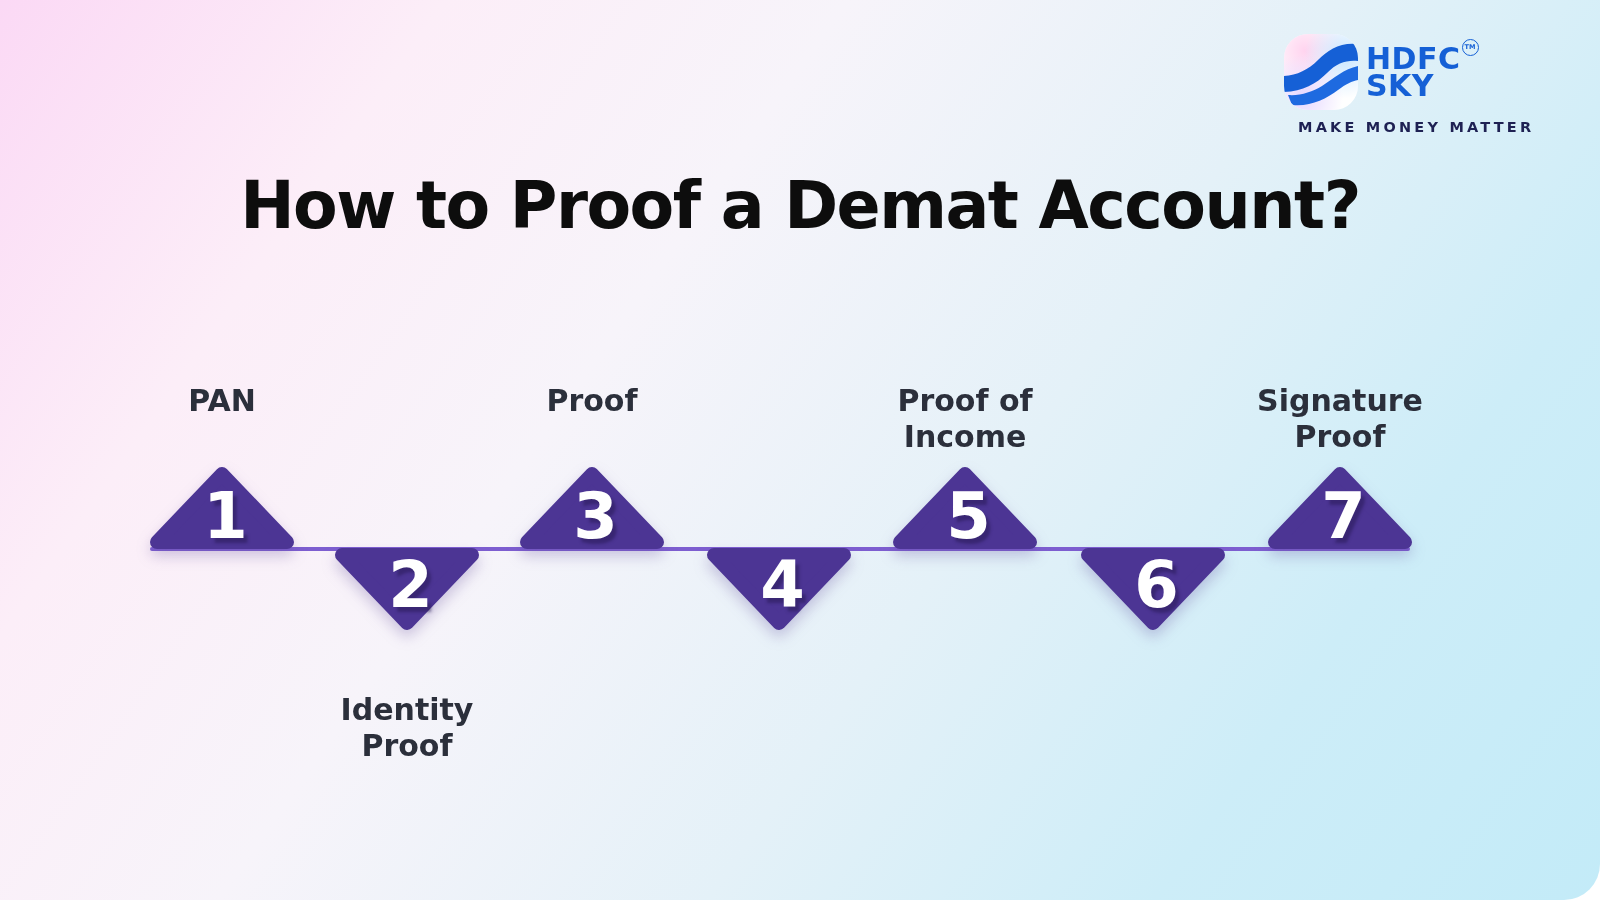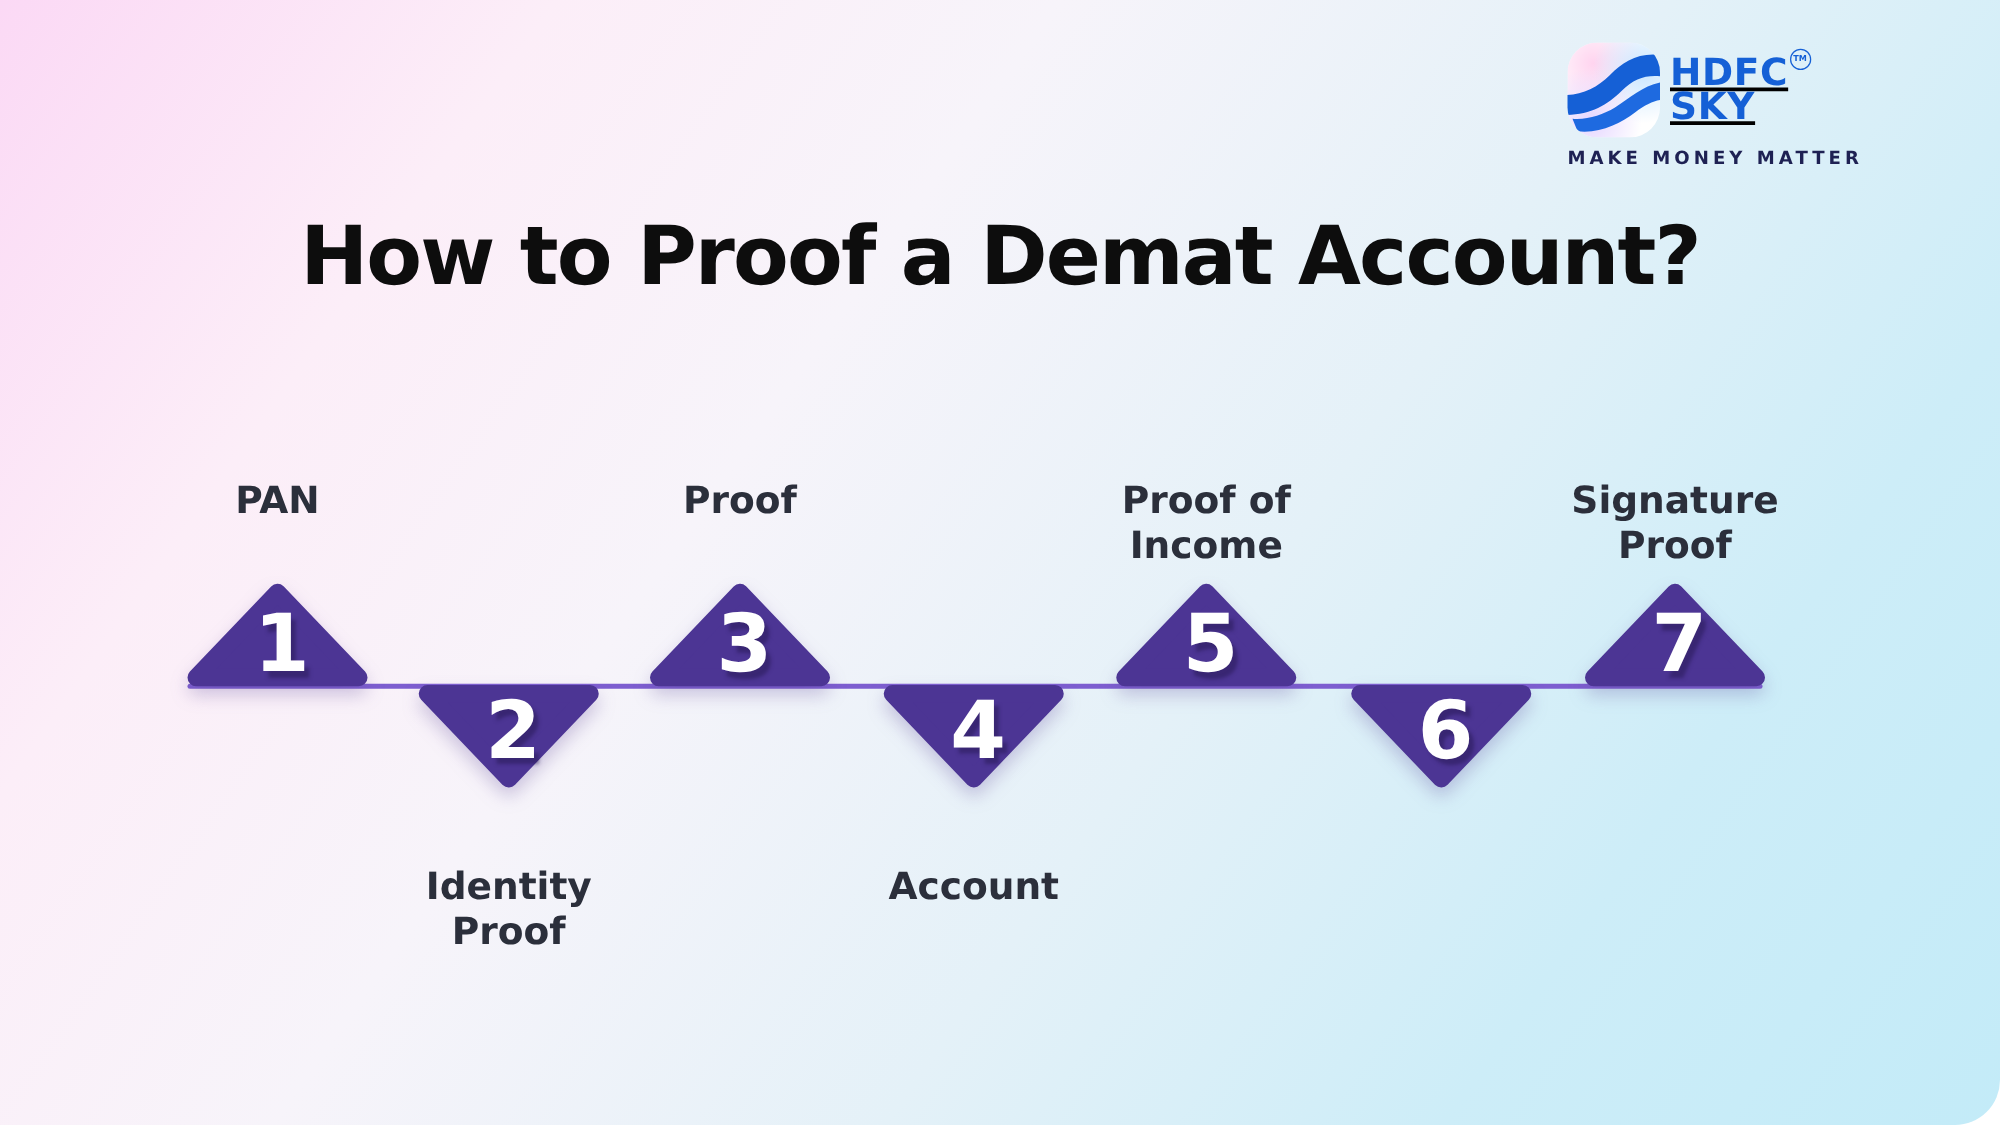--- a/index.html
+++ b/index.html
@@ -5,29 +5,29 @@
   html,body{margin:0;padding:0;background:#ffffff;}
   body{font-family:"DejaVu Sans","Liberation Sans",sans-serif;}
   .canvas{
     position:relative;width:1600px;height:900px;overflow:hidden;
     border-radius:0 0 36px 0;
     background:linear-gradient(125deg,#fbd9f5 0%,#fceef8 20%,#f7f4fa 38%,#e4f1f8 60%,#cdedf8 80%,#c3ebf8 100%);
   }
 
   
   .logo{position:absolute;top:34px;left:1254px;width:224px;}
-  .logo-row{display:flex;align-items:center;text-decoration:underline;}
+  .logo-row{display:flex;align-items:center;margin-left:30px;}
   .logo-icon{width:74px;height:76px;display:block;}
   .wordmark{position:relative;margin-left:8px;color:#1560d6;font-weight:800;
     font-size:30px;line-height:27px;letter-spacing:.5px;}
   .tm-badge{position:absolute;top:-6px;right:-18px;width:15px;height:15px;
     border:1.6px solid #1560d6;border-radius:50%;color:#1560d6;
     font-size:6.5px;font-weight:700;display:flex;align-items:center;justify-content:center;letter-spacing:0;}
   .tagline{margin-top:9px;text-align:center;color:#1e2153;font-weight:700;
-    font-size:14.5px;letter-spacing:3.2px;white-space:nowrap;}
+    font-size:14.5px;letter-spacing:3.2px;white-space:nowrap;margin-left:44px;}
 
   
   .title{position:absolute;top:168px;left:0;width:100%;margin:0;text-align:center;
     color:#0d0d0d;font-weight:800;font-size:65px;letter-spacing:-1.5px;}
 
   
   .tl-line{position:absolute;left:150px;top:547px;width:1260px;height:4px;
     background:#7d5ed0;border-radius:2px;}
   .step{position:absolute;width:150px;}
   .step .tri{position:absolute;left:0;top:0;width:150px;height:88px;display:block;
@@ -124,21 +124,20 @@
     <div class="tri-wrap">
       <svg class="tri" viewBox="0 0 150 88">
         <path d="M75 11 L140 79 L10 79 Z" fill="currentColor" stroke="currentColor" stroke-width="14" stroke-linejoin="round"></path>
       </svg>
       <span class="num">3</span>
     </div>
   </div>
 
   <div class="step step-down" style="left:704px;top:0;">
     <div class="label">
-      <div>Account</div>
     </div>
     <div class="tri-wrap">
       <svg class="tri" viewBox="0 0 150 88">
         <path d="M10 9 L140 9 L75 77 Z" fill="currentColor" stroke="currentColor" stroke-width="14" stroke-linejoin="round"></path>
       </svg>
       <span class="num">4</span>
     </div>
   </div>
 
   <div class="step step-up" style="left:890px;top:0;">

